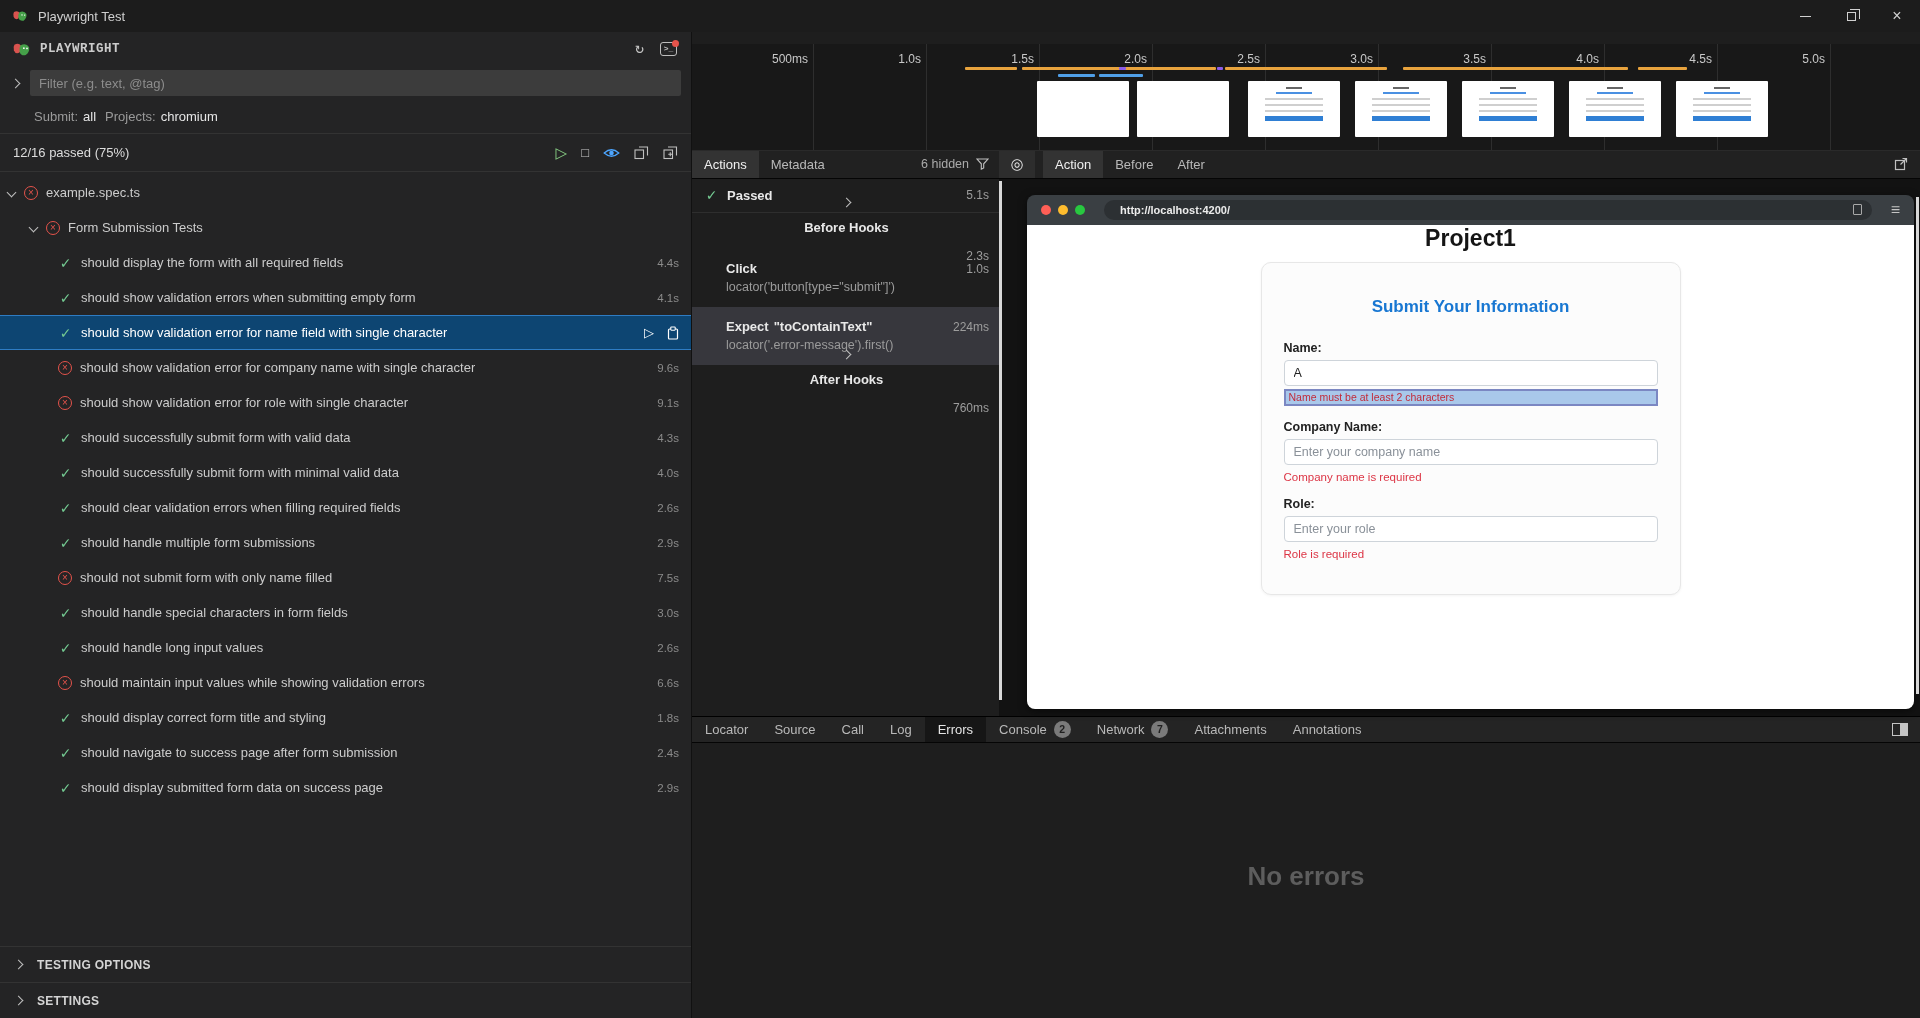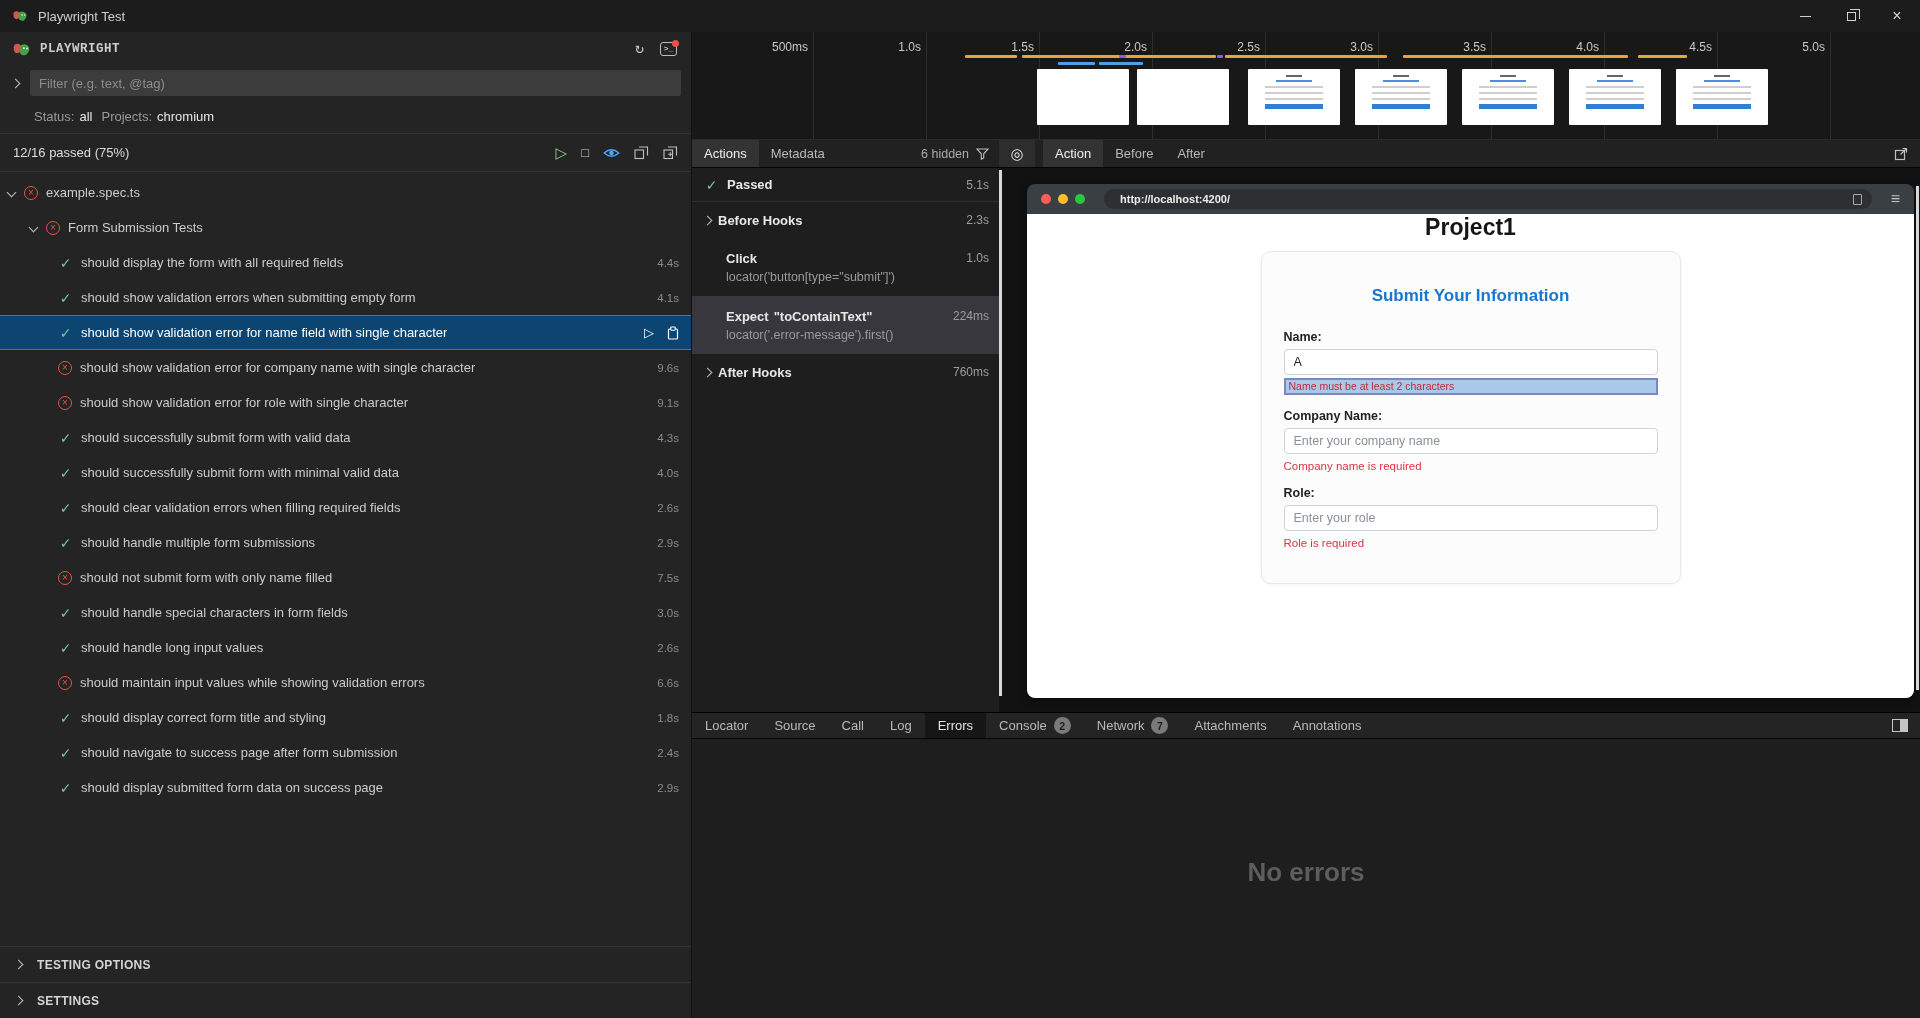--- a/index.html
+++ b/index.html
@@ -11,21 +11,21 @@
   .win-controls{position:absolute;right:0;top:0;height:100%;display:flex;}
   .win-btn{width:46px;display:flex;align-items:center;justify-content:center;color:#d0d0d0;}
   .min-ic{display:inline-block;width:11px;border-top:1.2px solid #d0d0d0;}
   .restore-ic{display:inline-block;width:9px;height:9px;border:1.1px solid #d0d0d0;position:relative;}
   .restore-ic::before{content:"";position:absolute;top:-4px;left:2px;width:9px;height:9px;border-top:1.1px solid #d0d0d0;border-right:1.1px solid #d0d0d0;}
   .close-ic{font-size:16px;line-height:16px;}
 
   
   .app{display:flex;height:986px;}
   .sidebar{width:692px;background:#242425;border-right:1px solid #111;display:flex;flex-direction:column;position:relative;}
-  .main{flex:1;display:flex;flex-direction:column;background:#0f766e;min-width:0;}
+  .main{flex:1;display:flex;flex-direction:column;background:#0f766e;min-width:0;margin-top:12px;}
 
   
   .brand-row{height:34px;display:flex;align-items:center;padding:0 14px 0 12px;gap:9px;font-family:Liberation Mono, monospace;}
   .brand{font-weight:bold;font-size:12.5px;letter-spacing:.5px;color:#cccccc;}
   .brand-actions{margin-left:auto;display:flex;gap:16px;align-items:center;}
   .refresh-ic{color:#c5c5c5;font-size:15px;line-height:15px;}
   .term-ic{width:17px;height:14px;border:1px solid #bdbdbd;border-radius:3px;position:relative;color:#bdbdbd;font-size:8px;line-height:12px;text-align:center;font-weight:bold;}
   .term-ic::after{content:"";position:absolute;top:-3px;right:-3px;width:7px;height:7px;border-radius:50%;background:#e5534b;}
 
   .filter-row{height:34px;display:flex;align-items:center;padding:0 10px 0 12px;gap:11px;}
@@ -80,21 +80,21 @@
   .tabbar{height:28px;display:flex;align-items:stretch;background:#212121;border-bottom:1px solid #050505;font-size:13px;color:#b9b9b9;flex:none;}
   .tabs{display:flex;align-items:stretch;}
   .tab{display:flex;align-items:center;padding:0 12px;white-space:nowrap;}
   .tab.active{background:#333;color:#f0f0f0;}
 
   .actions-panel{width:307px;display:flex;flex-direction:column;background:#1e1e1e;flex:none;}
   .act-filter{margin-left:auto;display:flex;align-items:center;gap:7px;padding-right:10px;color:#ababab;font-size:12.5px;}
   .act-list{flex:1;overflow:hidden;}
   .act-row{display:flex;flex-direction:column;justify-content:center;padding:0 10px 0 12px;}
   .act-row.result{height:34px;border-bottom:1px solid #2e2e2e;flex-direction:row;align-items:center;display:flex;}
-  .act-row.hook{height:36px;flex-direction:row;align-items:center;display:flex;gap:7px;}
+  .act-row.hook{height:36px;flex-direction:column;align-items:center;display:flex;gap:14px;}
   .act-row.step{height:58px;padding-left:34px;}
   .act-row.selected{background:#37373d;}
   .act-main{display:flex;align-items:center;width:100%;}
   .act-title{font-weight:bold;color:#e8e8e8;font-size:13px;}
   .act-dur{margin-left:auto;color:#9d9d9d;font-size:12px;padding-left:8px;flex:none;}
   .act-loc{color:#9b9b9b;font-size:12.5px;padding-top:4px;white-space:nowrap;overflow:hidden;width:100%;}
   .str{color:#e8c64a;}
   .gap6{width:5px;display:inline-block;}
 
   .preview-panel{flex:1;display:flex;flex-direction:column;min-width:0;position:relative;}
@@ -178,21 +178,21 @@
         <span class="term-ic">&gt;_</span>
       </span>
     </div>
 
     <div class="filter-row">
       <span class="chev right"></span>
       <input class="filter-input" placeholder="Filter (e.g. text, @tag)" style="">
     </div>
 
     <div class="status-row">
-      <span class="muted">Status:</span>
+      <span class="muted">Submit:</span>
       <span class="bright">all</span>
       <span class="muted" style="margin-left:4px">Projects:</span>
       <span class="bright">chromium</span>
     </div>
 
     <div class="summary-row">
       <span>12/16 passed (75%)</span>
       <span class="toolbar">
         <span class="play-green">▷</span>
         <span class="stop-ic">□</span>

